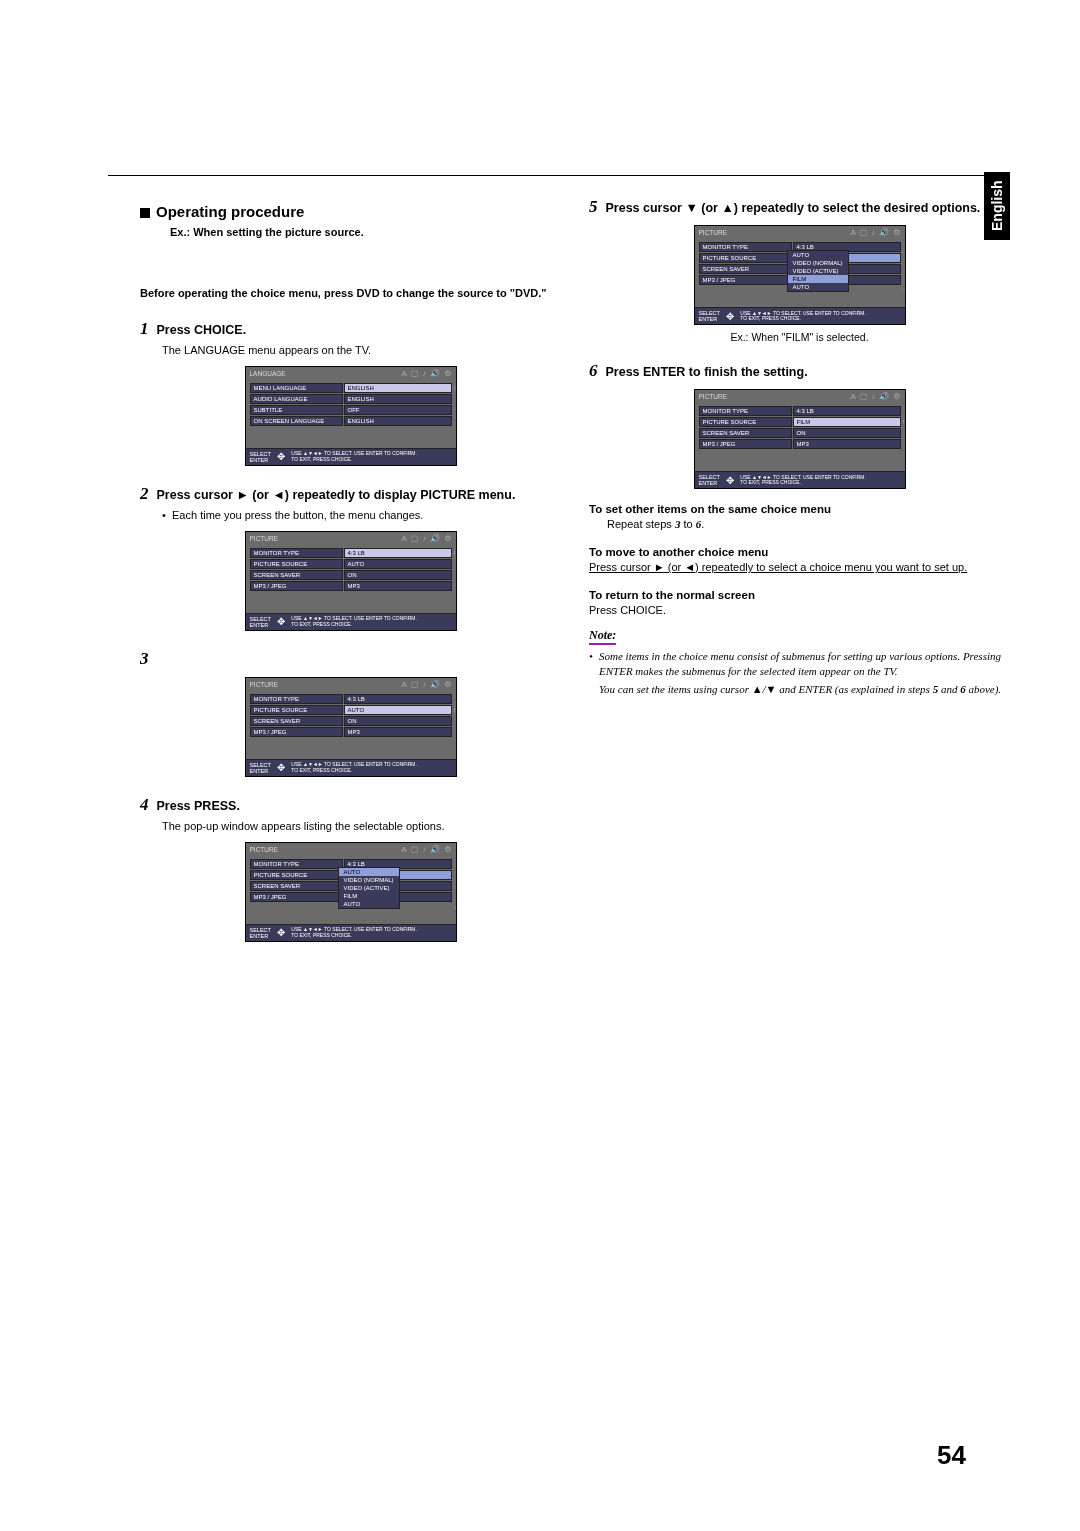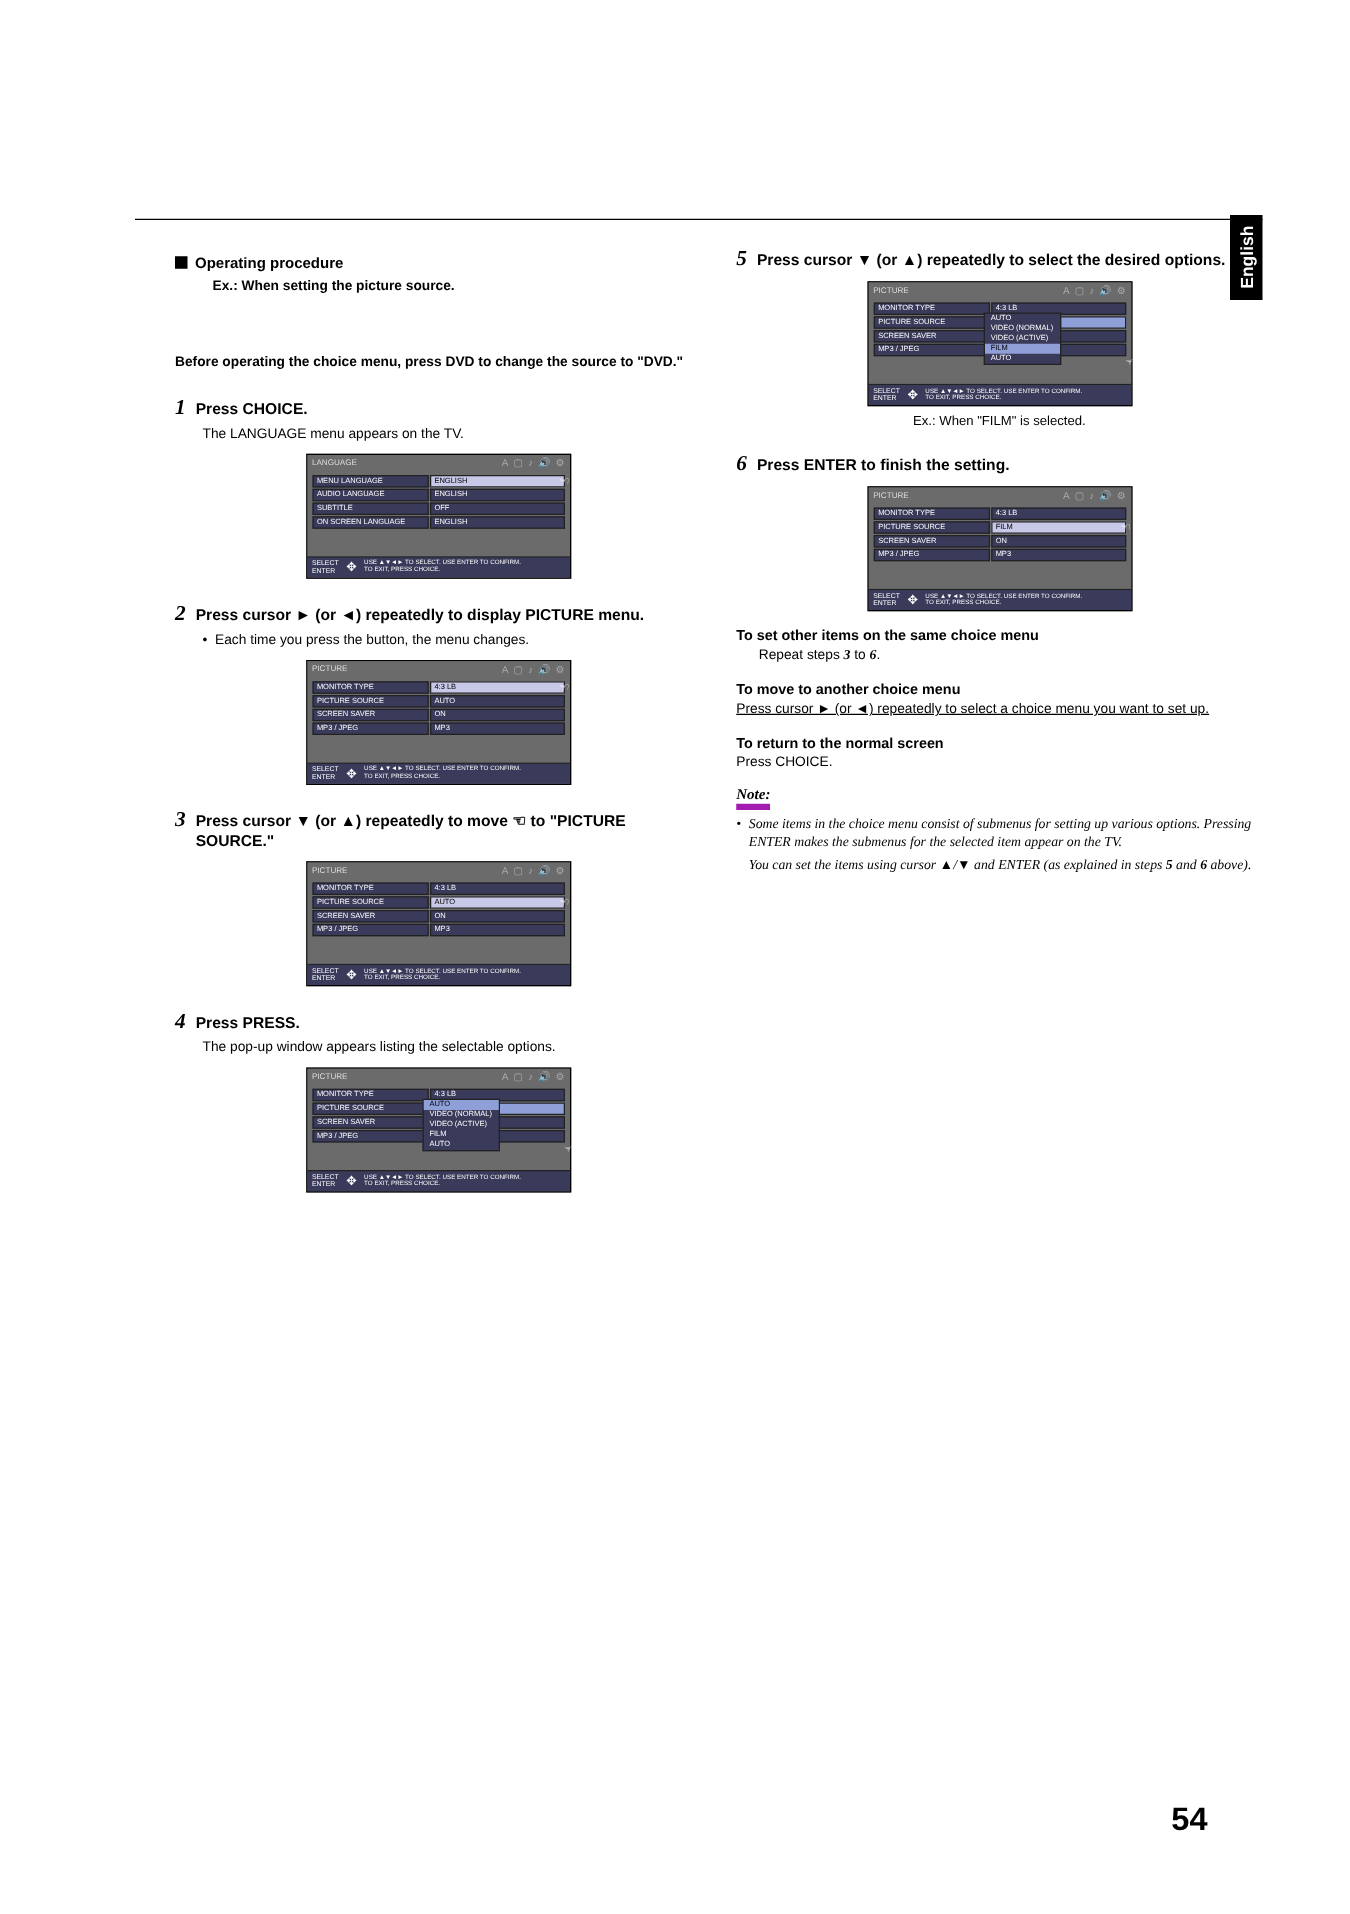--- a/index.html
+++ b/index.html
@@ -43,21 +43,21 @@
   .content {
     display: flex;
     gap: 28px;
     margin-top: 22px;
   }
   .col {
     flex: 1;
   }
   .section-head {
     font-weight: bold;
-    font-size: 12px;
+    font-size: 15px;
     margin: 6px 0 6px 0;
   }
   .blackbox {
     display: inline-block;
     width: 10px;
     height: 10px;
     background: #000;
     margin-right: 6px;
     vertical-align: -1px;
   }
@@ -90,21 +90,21 @@
     line-height: 1.35;
   }
   .bullet-dot {
     width: 10px;
     flex-shrink: 0;
   }
   .note-label {
     font-style: italic;
     font-family: "Times New Roman", serif;
     font-weight: bold;
-    border-bottom: 5px solid #a21caf;
+    border-bottom: 2px solid #a21caf;
     display: inline-block;
     margin-top: 10px;
     font-size: 12px;
   }
   .note-text {
     font-style: italic;
     font-family: "Times New Roman", serif;
     margin: 4px 0 0 0;
     line-height: 1.35;
     font-size: 11px;
@@ -367,21 +367,20 @@
             <div class="osd-footer-text">
                 <div>USE ▲▼◄► TO SELECT. USE ENTER TO CONFIRM.</div>
                 <div>TO EXIT, PRESS CHOICE.</div>
               </div>
           </div>
         </div>
       </div>
 
       <div class="step-head">
         <span class="step-num">3</span>
-        <span class="step-title"><span>Press cursor ▼ (or ▲) repeatedly to move </span><span>☜</span><span> to "PICTURE SOURCE."</span></span>
       </div>
       <div class="osd-wrap">
         <div class="osd">
           <div class="osd-header">
               <span class="osd-header-title">PICTURE</span>
             <span class="osd-icons">
                 <span>A</span>
                 <span>▢</span>
                 <span>♪</span>
                 <span>🔊</span>

